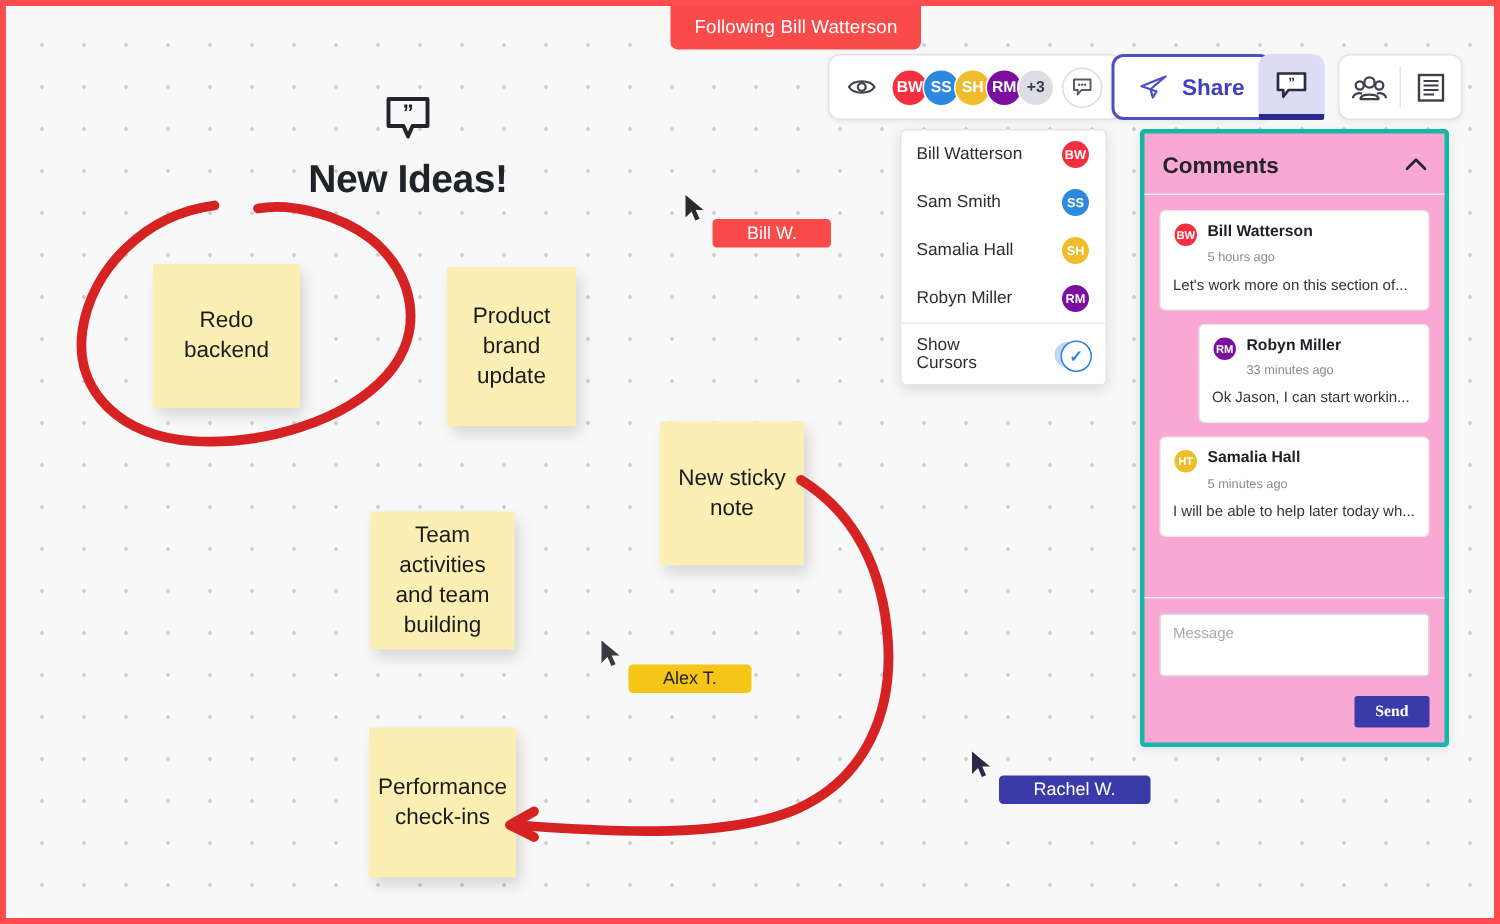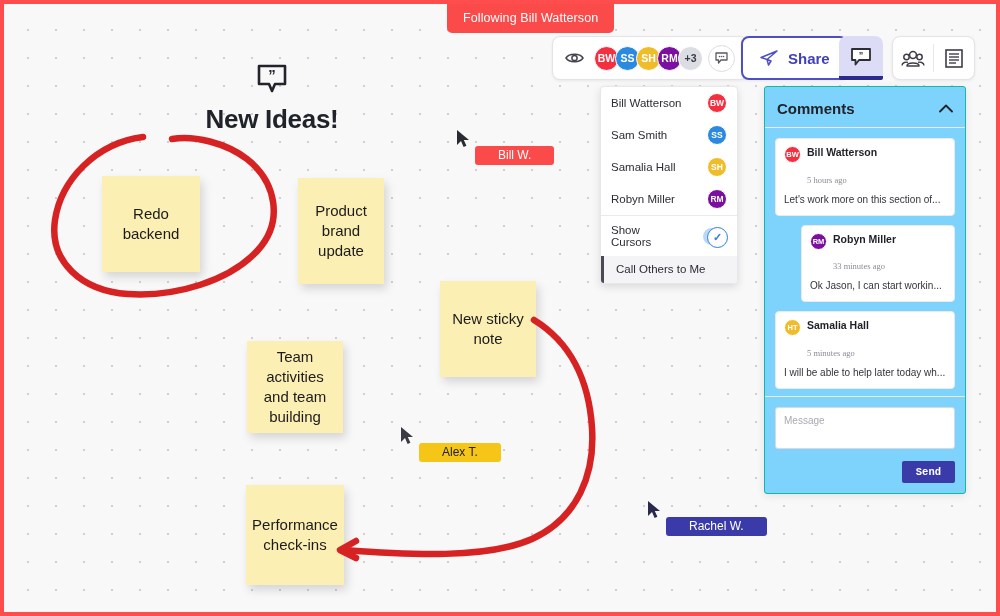--- a/index.html
+++ b/index.html
@@ -183,22 +183,22 @@
     padding: 7px 10px 8px 12px;
     background: #f4f4f7;
     border-left: 3px solid #4a4a55;
     cursor: pointer;
   }
   
   #comments-panel {
     position: absolute;
     right: 30px; top: 82px;
     width: 200px;
-    background: #7dd3fc;
-    border: 1px solid #14b8a6;
+    background: #f9a8d4;
+    border: 3px solid #14b8a6;
     border-radius: 3px;
     box-shadow: 0 2px 8px rgba(0,0,0,.09);
     z-index: 42;
     display: flex; flex-direction: column;
   }
   .cp-head {
     display: flex; align-items: center; justify-content: space-between;
     padding: 12px 12px 10px;
     border-bottom: 1px solid #eaeaef;
   }
@@ -208,21 +208,21 @@
     border: 1px solid #e9e9ef;
     border-radius: 4px;
     padding: 7px 8px 9px;
     margin-bottom: 9px;
     background: #fff;
   }
   .comment.indented { margin-left: 26px; }
   .c-head { display: flex; align-items: flex-start; gap: 6px; }
   .c-head .avatar { width: 17px; height: 17px; font-size: 7.5px; margin-left: 0; flex: 0 0 auto; }
   .c-name { font-size: 10.5px; font-weight: bold; color: #1f1f27; line-height: 1.2; }
-  .c-time { font-size: 8.5px; color: #8a8a95; margin-top: 16px; font-family: Liberation Serif, serif; }
+  .c-time { font-size: 8.5px; color: #8a8a95; margin-top: 5px; }
   .c-text { font-size: 10px; color: #33333d; margin-top: 8px; line-height: 1.3; }
   .cp-foot { border-top: 1px solid #eaeaef; padding: 10px; }
   .msg-box {
     width: 100%;
     height: 42px;
     border: 1px solid #d9d9e1;
     border-radius: 3px;
     box-sizing: border-box;
     padding: 7px 8px;
     font-size: 10px;
@@ -236,21 +236,21 @@
     float: right;
     margin-top: 8px;
     background: #3a3aa8;
     color: #fff;
     font-size: 10.5px;
     font-weight: bold;
     border: none;
     border-radius: 2px;
     padding: 5px 14px;
     cursor: pointer;
-    font-family: Liberation Mono, monospace;
+    font-family: Liberation Serif, serif;
   }
 </style>
 </head>
 <body>
 
 <div id="app">
 
   <div id="canvas"></div>
 
   <svg class="annot-svg" viewBox="0 0 1000 616" xmlns="http://www.w3.org/2000/svg">
@@ -382,21 +382,20 @@
           <span class="avatar" style="background: rgb(122, 15, 160);">RM</span>
         </div>
       </div>
     <div class="pm-divider"></div>
     <div class="pm-toggle-row">
       <span>Show Cursors</span>
       <span class="toggle">
         <span class="knob">✓</span>
       </span>
     </div>
-    <div class="pm-call">Call Others to Me</div>
   </div>
 
   <div id="comments-panel">
     <div class="cp-head">
       <span class="cp-title">Comments</span>
       <span>
         <svg width="14" height="9" viewBox="0 0 14 9" xmlns="http://www.w3.org/2000/svg">
           <path d="M1 7.5 L7 1.5 L13 7.5" fill="none" stroke="#23232b" stroke-width="1.8" stroke-linecap="round" stroke-linejoin="round"></path>
         </svg>
       </span>

